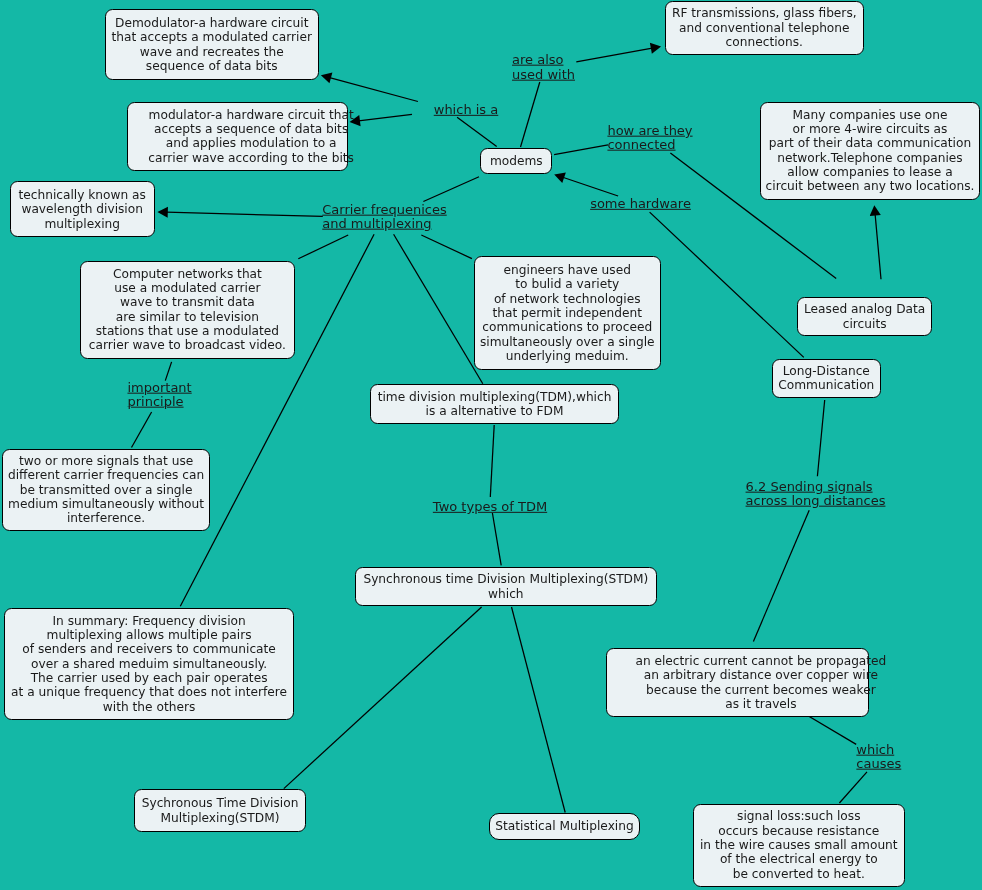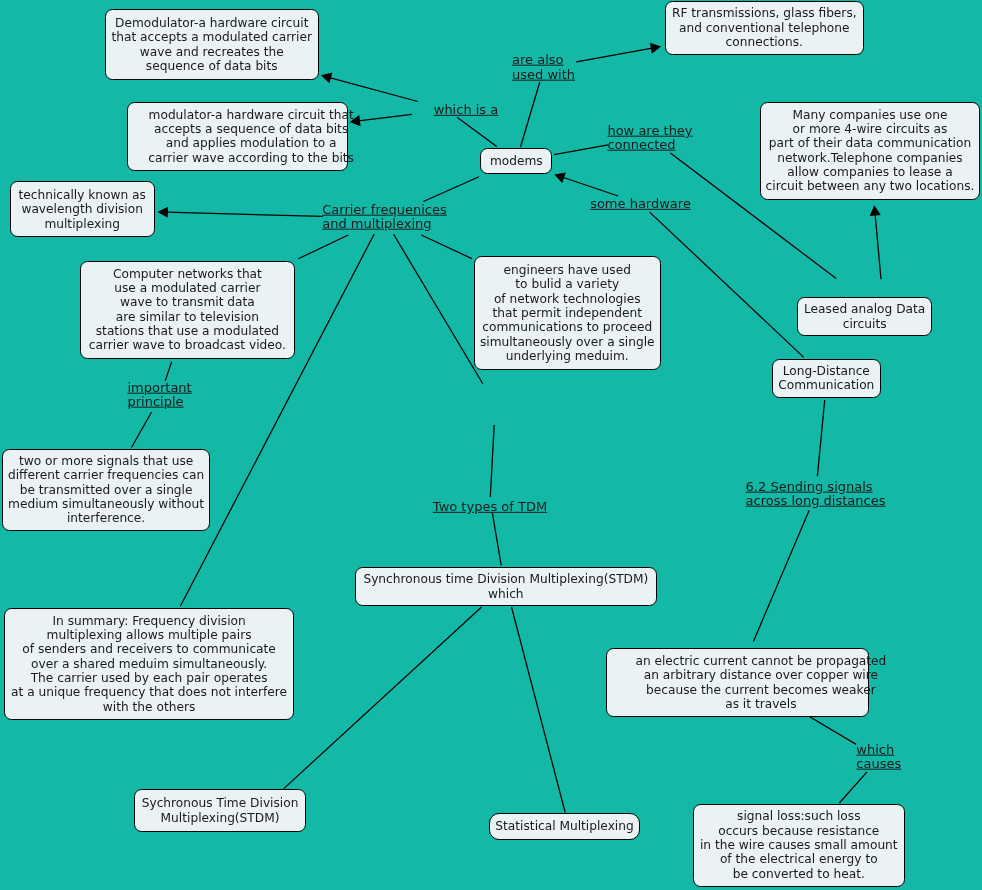--- a/index.html
+++ b/index.html
@@ -162,20 +162,24 @@
 underlying meduim.</span>
   </div>
   <div class="node" style="left:797px;top:279.9px;width:135.3px;height:39.4px;margin-top:17px;">
     <span class="node-text">Leased analog Data
 circuits</span>
   </div>
   <div class="node" style="left:771.7px;top:358.8px;width:109.2px;height:39px;">
     <span class="node-text">Long-Distance
 Communication</span>
   </div>
+  <div class="node" style="left:370.1px;top:384.3px;width:248.9px;height:39.4px;">
+    <span class="node-text">time division multiplexing(TDM),which
+is a alternative to FDM</span>
+  </div>
   <div class="node" style="left:1.9px;top:448.8px;width:208.4px;height:82px;align-items:center;">
     <span class="node-text">two or more signals that use
 different carrier frequencies can
 be transmitted over a single
 medium simultaneously without
 interference.</span>
   </div>
   <div class="node" style="left:354.9px;top:567.3px;width:301.9px;height:39px;">
     <span class="node-text">Synchronous time Division Multiplexing(STDM)
 which</span>

